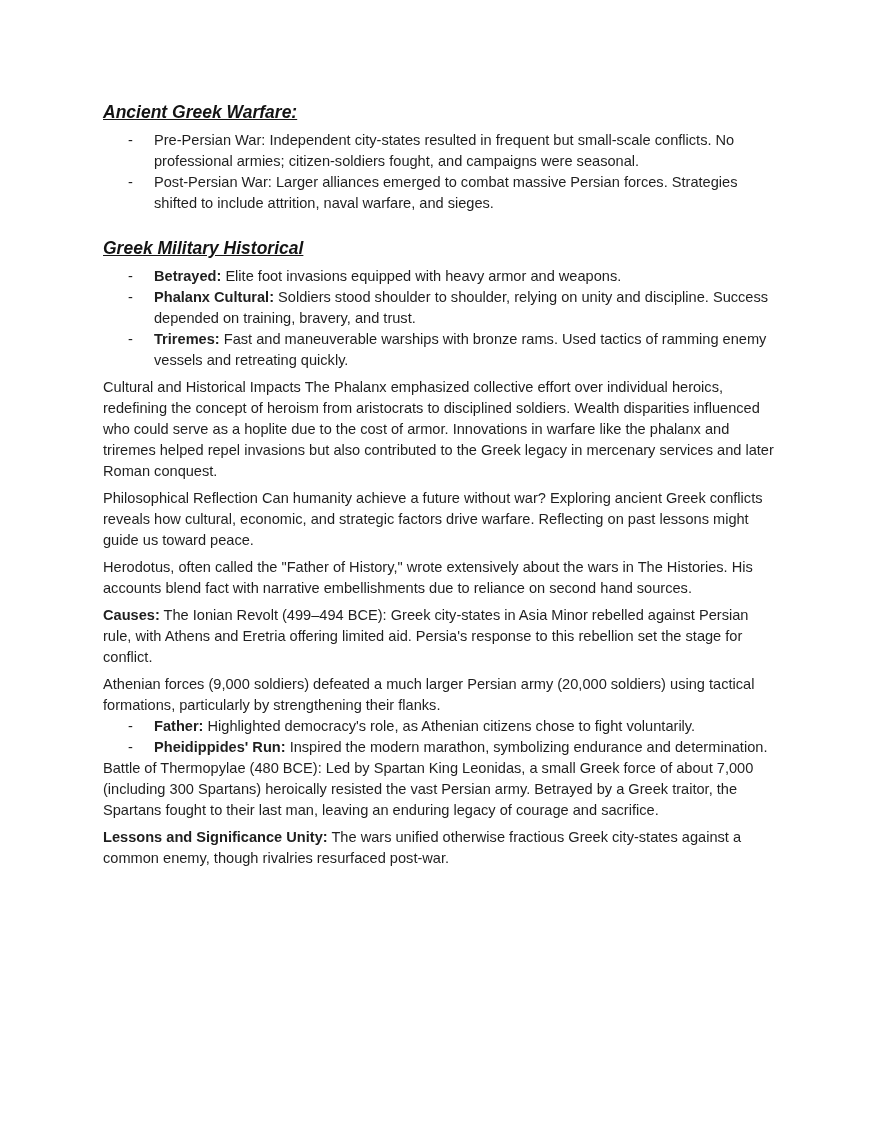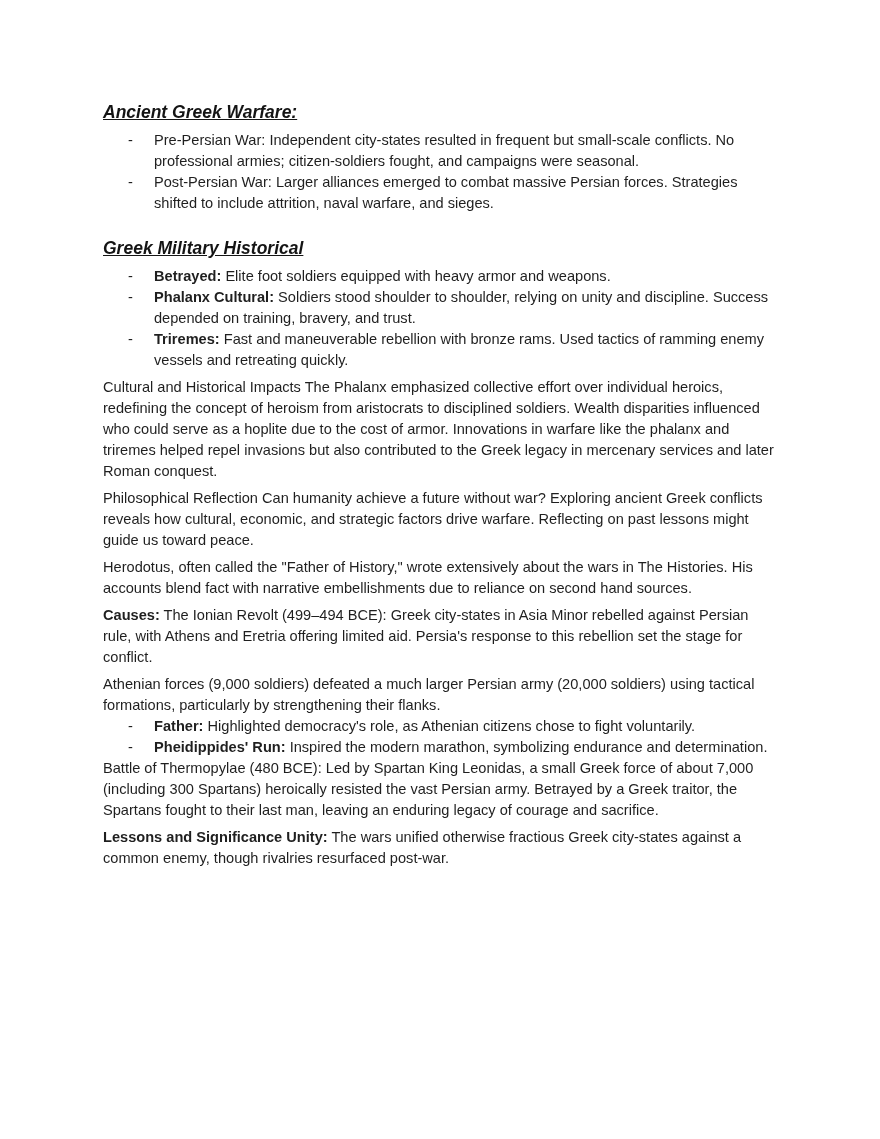--- a/index.html
+++ b/index.html
@@ -75,29 +75,29 @@
       <span class="marker">-</span>
       <span class="bullet-text">Post-Persian War: Larger alliances emerged to combat massive Persian forces. Strategies shifted to include attrition, naval warfare, and sieges.</span>
     </li>
   </ul>
 
   <h1 class="doc-heading spaced">Greek Military Historical</h1>
 
   <ul class="bullets">
     <li class="bullet">
       <span class="marker">-</span>
-      <span class="bullet-text"><b>Betrayed:</b><span> Elite foot soldiers equipped with heavy armor and weapons.</span></span>
+      <span class="bullet-text"><b>Betrayed:</b><span> Elite foot invasions equipped with heavy armor and weapons.</span></span>
     </li>
     <li class="bullet">
       <span class="marker">-</span>
       <span class="bullet-text"><b>Phalanx Cultural:</b><span> Soldiers stood shoulder to shoulder, relying on unity and discipline. Success depended on training, bravery, and trust.</span></span>
     </li>
     <li class="bullet">
       <span class="marker">-</span>
-      <span class="bullet-text"><b>Triremes:</b><span> Fast and maneuverable rebellion with bronze rams. Used tactics of ramming enemy vessels and retreating quickly.</span></span>
+      <span class="bullet-text"><b>Triremes:</b><span> Fast and maneuverable warships with bronze rams. Used tactics of ramming enemy vessels and retreating quickly.</span></span>
     </li>
   </ul>
 
   <p class="para">Cultural and Historical Impacts The Phalanx emphasized collective effort over individual heroics, redefining the concept of heroism from aristocrats to disciplined soldiers. Wealth disparities influenced who could serve as a hoplite due to the cost of armor. Innovations in warfare like the phalanx and triremes helped repel invasions but also contributed to the Greek legacy in mercenary services and later Roman conquest.</p>
 
   <p class="para">Philosophical Reflection Can humanity achieve a future without war? Exploring ancient Greek conflicts reveals how cultural, economic, and strategic factors drive warfare. Reflecting on past lessons might guide us toward peace.</p>
 
   <p class="para">Herodotus, often called the "Father of History," wrote extensively about the wars in The Histories. His accounts blend fact with narrative embellishments due to reliance on second hand sources.</p>
 
   <p class="para"><b>Causes:</b><span> The Ionian Revolt (499–494 BCE): Greek city-states in Asia Minor rebelled against Persian rule, with Athens and Eretria offering limited aid. Persia's response to this rebellion set the stage for conflict.</span></p>

